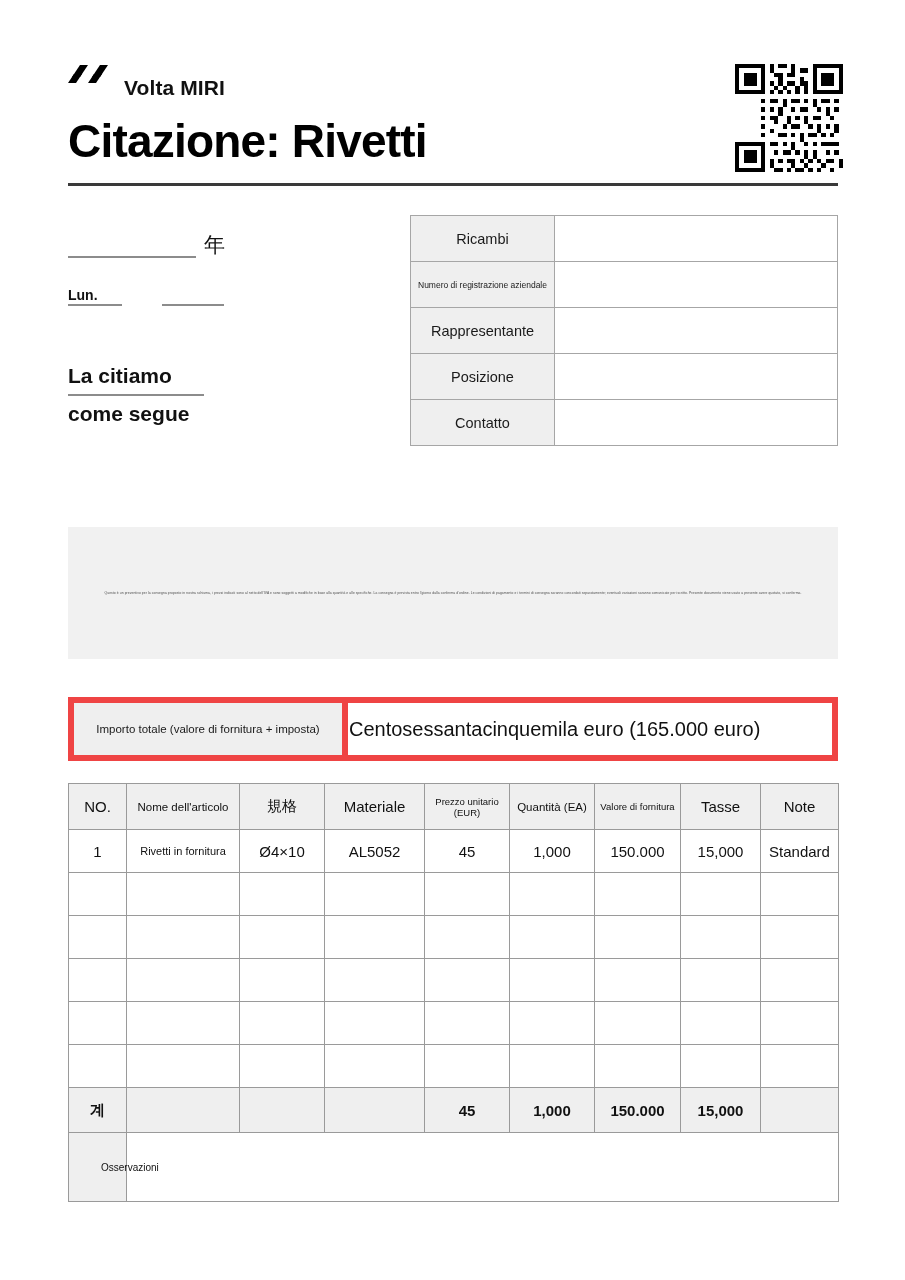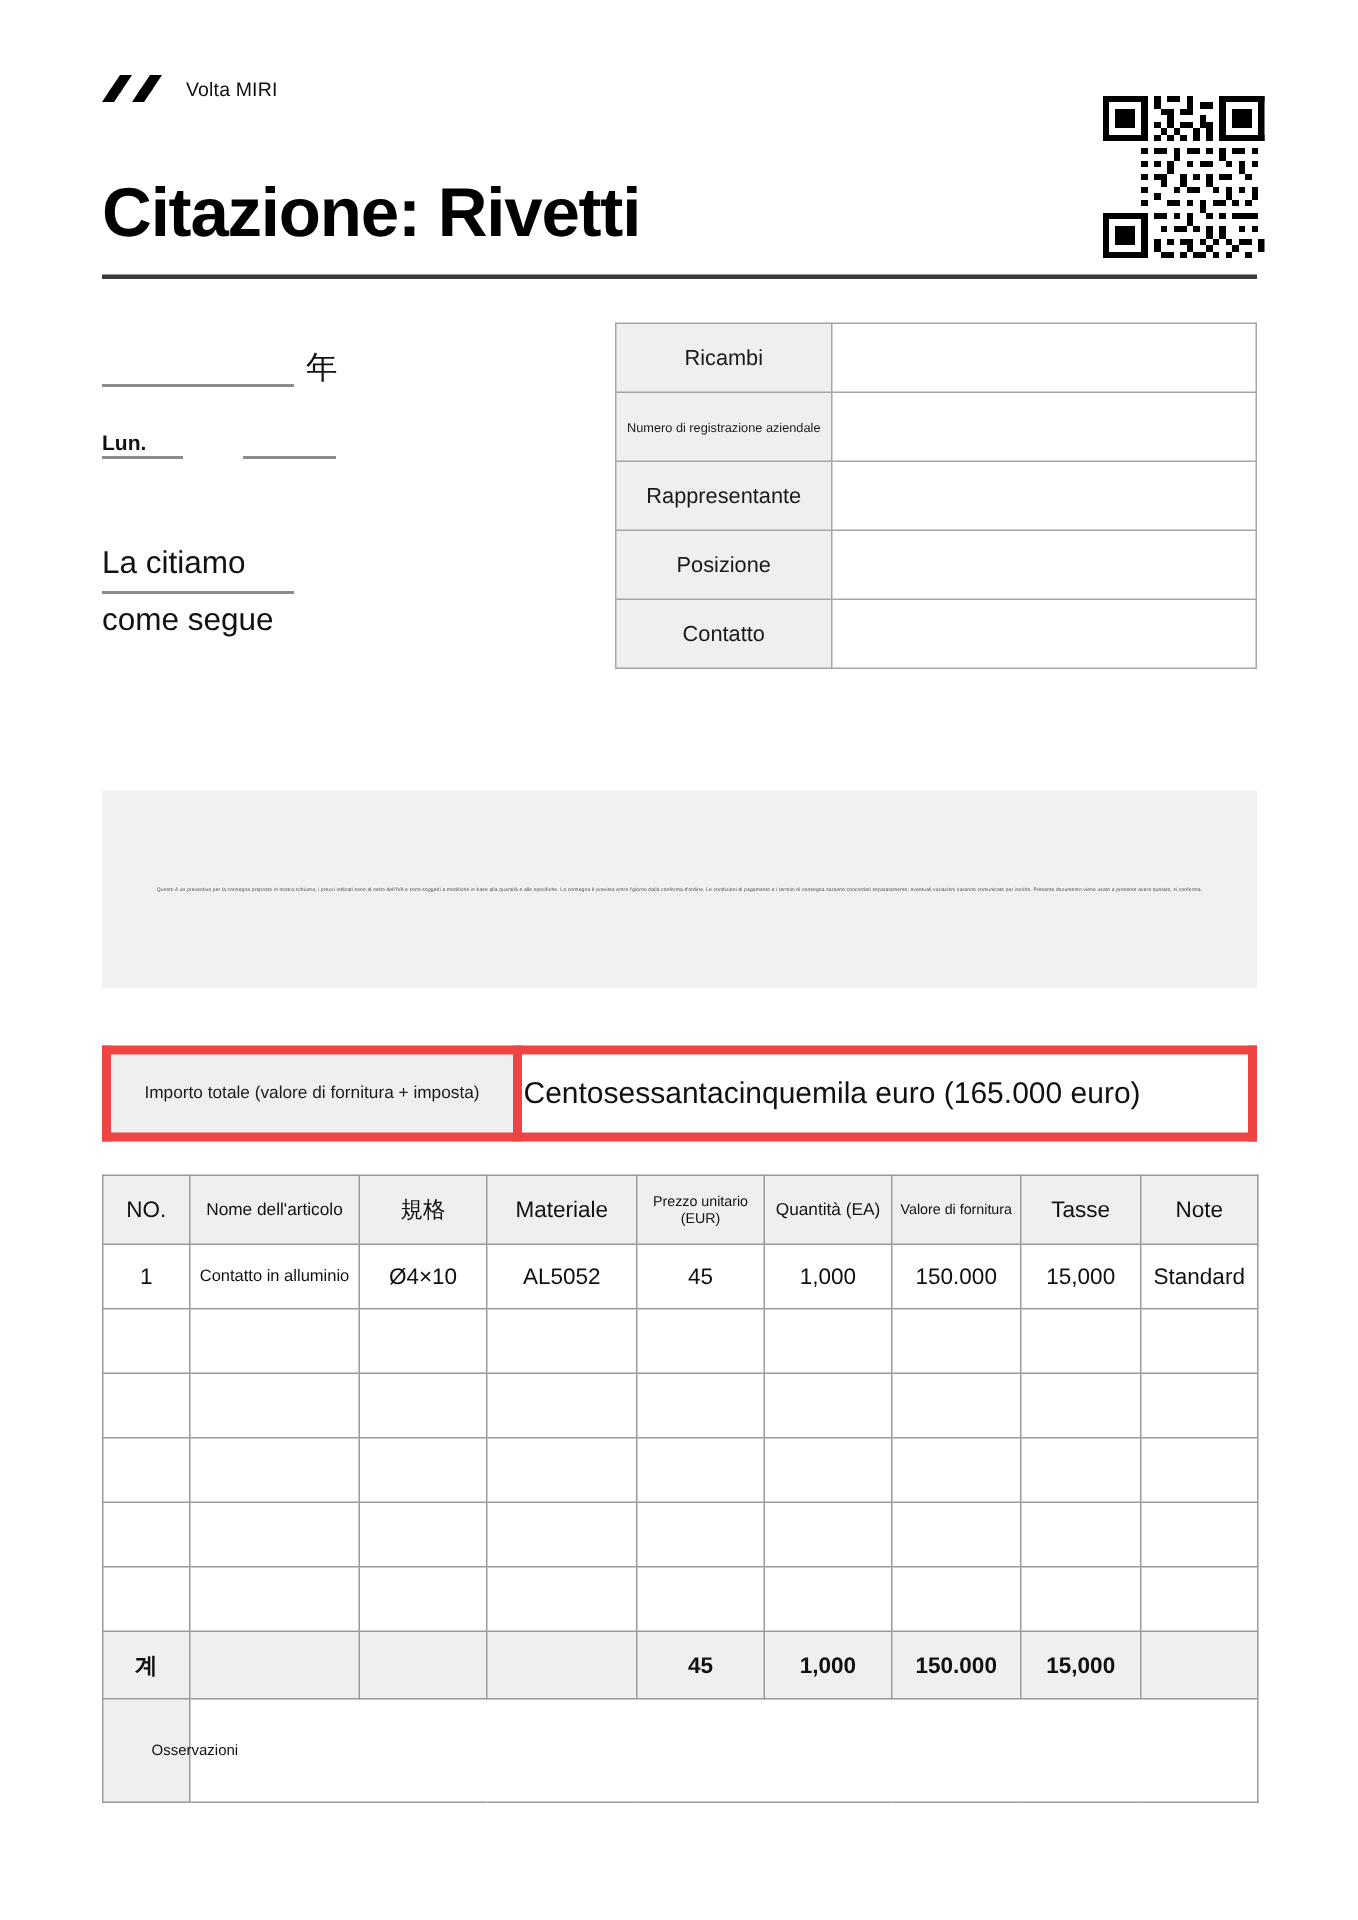--- a/index.html
+++ b/index.html
@@ -26,25 +26,26 @@
   .brand {
     position: absolute;
     left: 68px;
     top: 48px;
     display: flex;
     align-items: center;
     gap: 12px;
   }
   .brand-mark { width: 44px; height: 22px; display: block; }
   .brand-name {
-    font-size: 13px;
-    font-weight: 400;
+    font-size: 21px;
+    font-weight: 700;
     letter-spacing: .1px;
     color: #111;
     white-space: nowrap;
+    margin-top: 28px;
   }
 
   .doc-title {
     position: absolute;
     left: 68px;
     top: 118px;
     font-size: 46px;
     font-weight: 700;
     letter-spacing: -0.8px;
     line-height: 1;
@@ -103,21 +104,21 @@
   }
   .blank-line-short {
     display: inline-block;
     width: 62px;
     border-bottom: 2px solid #8c8c8c;
     height: 18px;
   }
   .greet-msg {
     margin-top: 52px;
     font-size: 21px;
-    font-weight: 400;
+    font-weight: 700;
     line-height: 1.72;
   }
   .greet-msg .l1 {
     display: inline-block;
     border-bottom: 2px solid #8c8c8c;
     padding-right: 32px;
   }
   .greet-msg .l2 { display: block; }
 
   
@@ -458,21 +459,21 @@
         <th class="xs">Prezzo unitario (EUR)</th>
         <th class="sm">Quantità (EA)</th>
         <th class="xs">Valore di fornitura</th>
         <th>Tasse</th>
         <th>Note</th>
       </tr>
     </thead>
     <tbody>
       <tr>
         <td>1</td>
-        <td class="sm">Contatto in alluminio</td>
+        <td class="sm">Rivetti in fornitura</td>
         <td>Ø4×10</td>
         <td>AL5052</td>
         <td>45</td>
         <td>1,000</td>
         <td>150.000</td>
         <td>15,000</td>
         <td>Standard</td>
       </tr>
       <tr>
           <td></td>

